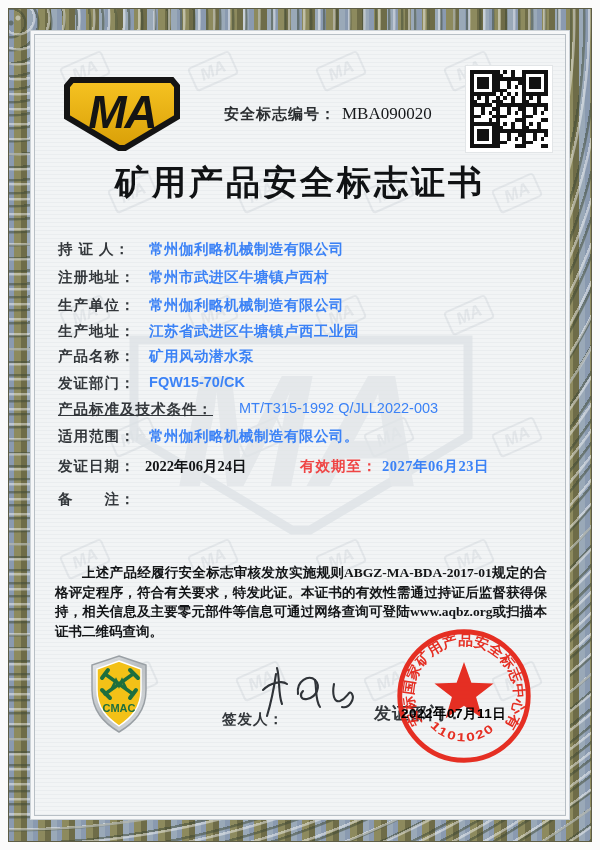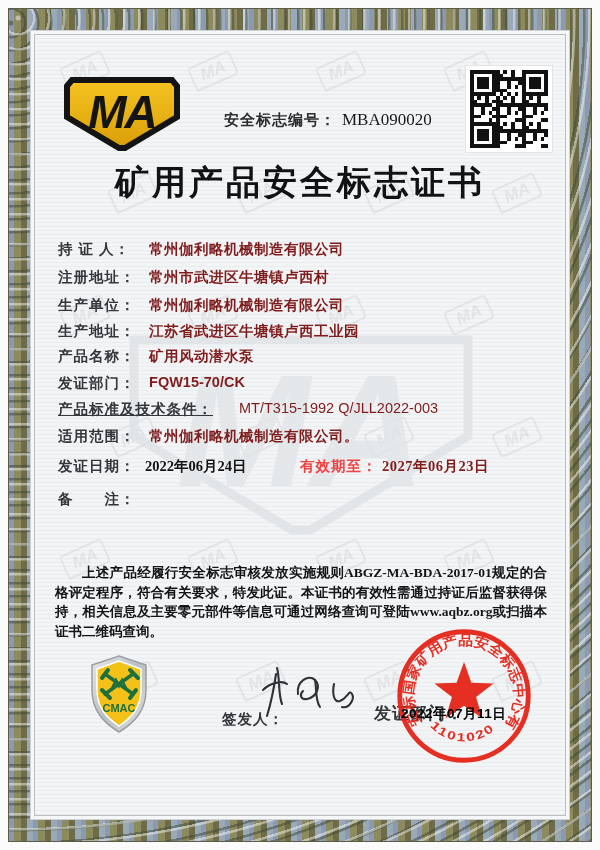--- a/index.html
+++ b/index.html
@@ -17,34 +17,34 @@
   
   .content{position:absolute;inset:34px;background:
       repeating-linear-gradient(180deg,#f2f4f5 0 3px,#eaedef 3px 4px);
     border:1px solid #b8bfc5; box-shadow:0 0 0 3px #f6f7f8, 0 0 0 4px #ccd2d7;}
 
   .wm-tile{position:absolute;z-index:0;transform:rotate(-24deg);border:2px solid rgba(150,162,173,.16);
     border-radius:4px;padding:1px 8px;color:rgba(150,162,173,.16);font-weight:900;font-style:italic;
     font-size:17px;pointer-events:none;}
   .big-wm{position:absolute;left:118px;top:318px;z-index:0;opacity:.75;pointer-events:none;}
 
-  .hdr-number{position:absolute;left:224px;top:110px;z-index:2;white-space:nowrap;}
+  .hdr-number{position:absolute;left:224px;top:104px;z-index:2;white-space:nowrap;}
   .hdr-number .lbl{font-size:15px;font-weight:700;color:#2b2e31;letter-spacing:1px;}
   .hdr-number .num{font-size:17px;font-family:"Liberation Serif",serif;color:#17191b;margin-left:6px;}
 
   .ma-logo{position:absolute;left:60px;top:76px;z-index:2;}
   .qr{position:absolute;left:466px;top:66px;z-index:2;background:#fff;padding:4px;box-shadow:0 0 0 1px #e2e5e7;}
 
   .title{position:absolute;left:0;top:160px;width:100%;text-align:center;z-index:2;
     font-family:"Liberation Serif",serif;font-weight:900;font-size:34px;letter-spacing:3px;color:#101214;}
 
   .row{position:absolute;left:58px;right:44px;z-index:2;font-size:14.5px;white-space:nowrap;}
   .row .lbl{display:inline-block;min-width:87px;font-weight:700;color:#33373b;letter-spacing:1px;vertical-align:top;}
   .row .lbl.wide{min-width:0;margin-right:22px;text-decoration:underline;}
-  .row .val{font-weight:700;font-family:"Liberation Serif",serif;color:#7f1d1d;letter-spacing:.5px;}
+  .row .val{font-weight:700;font-family:"Liberation Serif",serif;color:#3b82f6;letter-spacing:.5px;}
   .row .val.mono{font-family:"Liberation Sans",sans-serif;letter-spacing:0;}
   .row .val.reg{font-weight:400;}
   .row .spacer{display:inline-block;width:155px;font-weight:700;font-family:"Liberation Serif",serif;color:#121416;}
   .row .lbl2{display:inline-block;min-width:82px;font-weight:700;color:#ef4444;letter-spacing:1px;}
 
   .statement{position:absolute;left:55px;top:563px;width:492px;z-index:2;
     font-family:"Liberation Serif",serif;font-weight:700;font-size:13.5px;line-height:19.5px;
     color:#121416;text-align:justify;text-indent:2em;}
 
   .cmac{position:absolute;left:88px;top:654px;z-index:2;}

